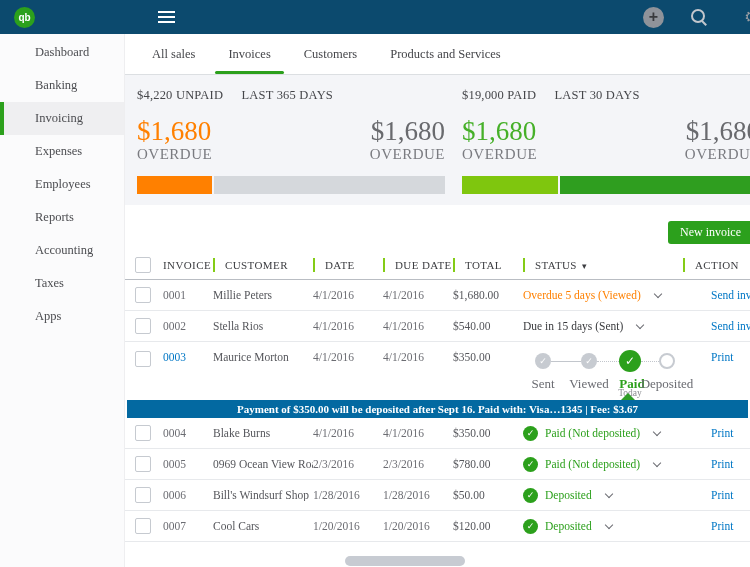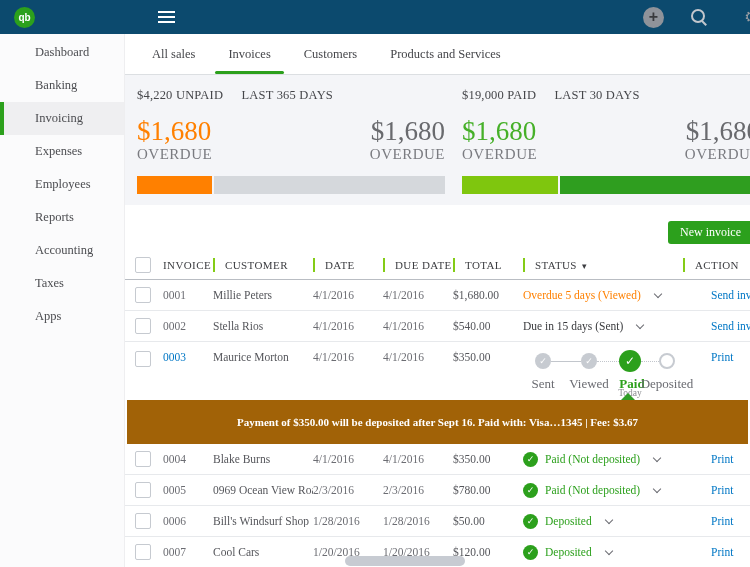--- a/index.html
+++ b/index.html
@@ -119,21 +119,21 @@
   .tl-dot.current { width:22px; height:22px; background:#2ca01c; font-size:12px; }
   .tl-dot.pending { width:16px; height:16px; background:#fff; border:2px solid #c7cbd1; }
   .tl-line { height:0; border-top:1px solid #c2c6cc; }
   .tl-line.solid { width:30px; }
   .tl-line.dotted { border-top-style:dotted; }
   .tl-line.d1 { width:22px; } .tl-line.d2 { width:18px; }
   .tl-label { position:absolute; top:26px; width:64px; text-align:center; font-size:13px; color:#6b6c72; }
   .tl-label.current { color:#2ca01c; font-weight:bold; }
   .tl-sub { position:absolute; top:38px; width:64px; text-align:center; font-size:9.5px; color:#8a8b90; }
   
-  .banner { position:relative; margin-left:2px; width:621px; height:44px; background:#a16207;
+  .banner { position:relative; margin-left:2px; width:621px; height:18px; background:#0369a1;
     color:#fff; font-size:11px; font-weight:bold; display:flex; align-items:center;
     justify-content:center; white-space:nowrap; }
   .banner::before { content:""; position:absolute; top:-7px; left:494px;
     border-left:7px solid transparent; border-right:7px solid transparent;
     border-bottom:7px solid #2f9e26; }
   
   .hscroll-thumb { position:absolute; left:345px; top:556px; width:120px; height:10px;
     background:#c7cbd2; border-radius:5px; cursor:grab; }
 </style>
 </head>

